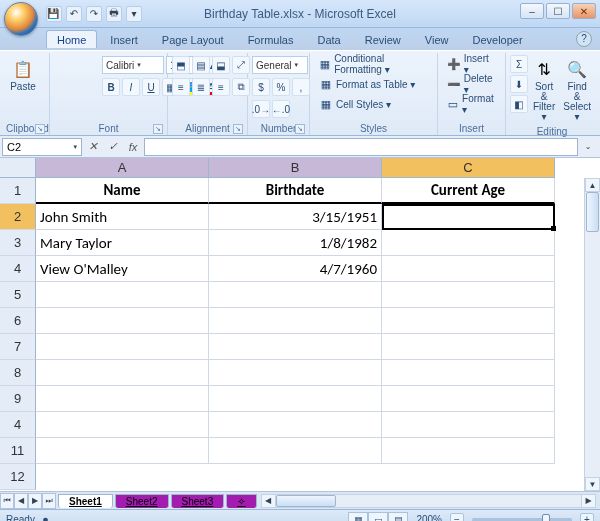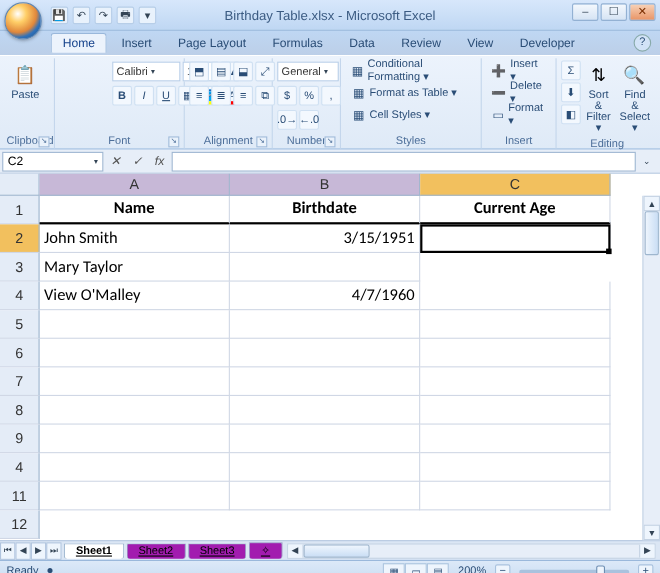--- a/index.html
+++ b/index.html
@@ -33,21 +33,21 @@
   .minirow { display:flex; gap:2px; align-items:center; height:20px;}
   .minibtn { width:18px; height:18px; border:1px solid #cfe0f2; background:#f3f8fe; border-radius:2px; display:flex; align-items:center; justify-content:center; font-size:10px; color:#2a4d76;}
   .combo { height:18px; border:1px solid #b7cee8; background:#fff; font-size:10px; display:flex; align-items:center; padding:0 3px; gap:3px; color:#333;}
   .combo .dd { font-size:7px; color:#345;}
   .stack { display:flex; flex-direction:column; gap:2px;}
   .txtbtn { height:18px; padding:0 4px; border:1px solid transparent; border-radius:2px; display:flex; align-items:center; gap:3px; font-size:10px; color:#2a4d76;}
   .txtbtn .ic { width:14px; height:14px; display:flex; align-items:center; justify-content:center; font-size:11px;}
 
   
   .fbar { height:22px; background:#e7eef8; border-bottom:1px solid #b0c4de; display:flex; align-items:center;}
-  .namebox { width:92px; height:18px; margin:0 2px; background:#fff; border:1px solid #9cb4d1; font-size:11px; padding:0 4px; display:flex; align-items:center; justify-content:space-between;}
+  .namebox { width:80px; height:18px; margin:0 2px; background:#fff; border:1px solid #9cb4d1; font-size:11px; padding:0 4px; display:flex; align-items:center; justify-content:space-between;}
   .namebox .dd{font-size:7px;color:#345;}
   .fx-area { display:flex; align-items:center; flex:1; gap:2px; padding-right:4px;}
   .fx-ic { width:18px;height:18px;display:flex;align-items:center;justify-content:center;font-style:italic;color:#555;font-size:11px;}
   .formula-input { flex:1; height:18px; border:1px solid #9cb4d1; background:#fff;}
   .fbar-exp { width:16px;height:18px;display:flex;align-items:center;justify-content:center;font-size:8px;color:#345;}
 
   
   .sheet { position:relative; height:333px; background:#fff; display:flex; flex-direction:column;}
   .colheaders { display:flex; height:20px;}
   .corner { width:36px; background:#e4ecf7; border-right:1px solid #9eb6ce; border-bottom:1px solid #9eb6ce;}
@@ -302,20 +302,21 @@
         <div class="cell hdrcell">Birthdate</div>
         <div class="cell hdrcell">Current Age</div>
       </div>
       <div class="row">
         <div class="cell">John Smith</div>
         <div class="cell right">3/15/1951</div>
         <div class="cell"></div>
       </div>
       <div class="row">
         <div class="cell">Mary Taylor</div>
+        <div class="cell right">1/8/1982</div>
         <div class="cell"></div>
       </div>
       <div class="row">
         <div class="cell">View O'Malley</div>
         <div class="cell right">4/7/1960</div>
         <div class="cell"></div>
       </div>
       <div class="row">
           <div class="cell"></div>
           <div class="cell"></div>

